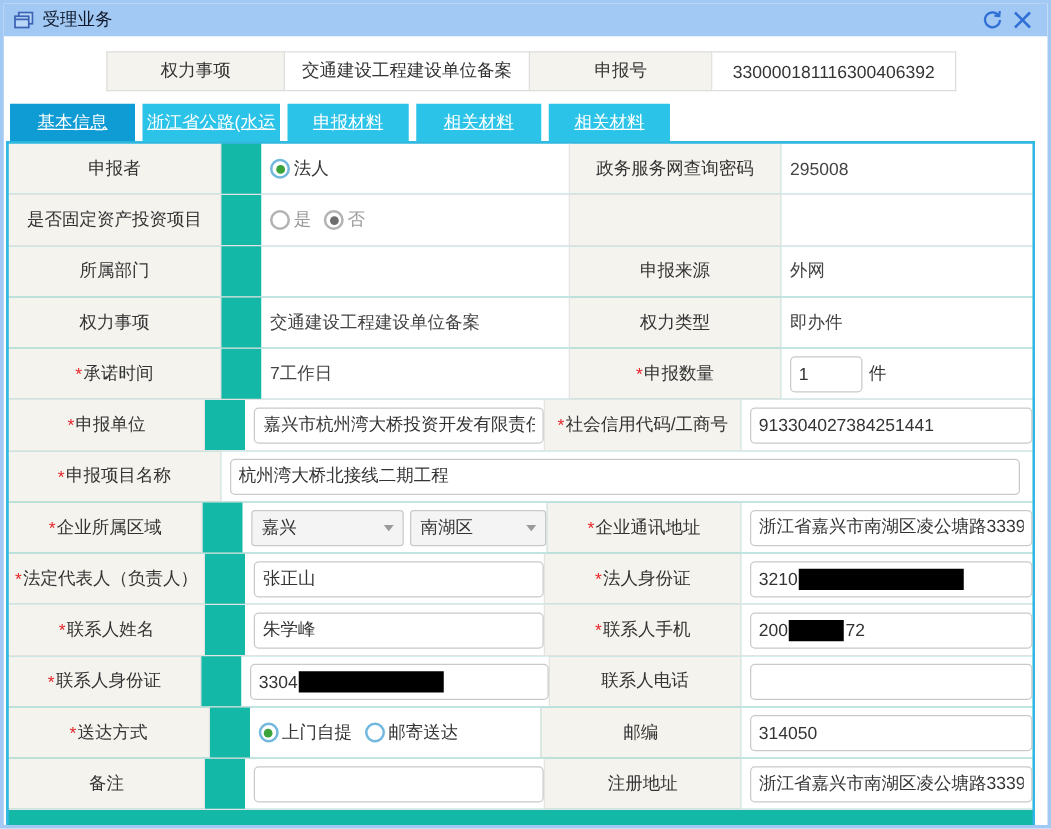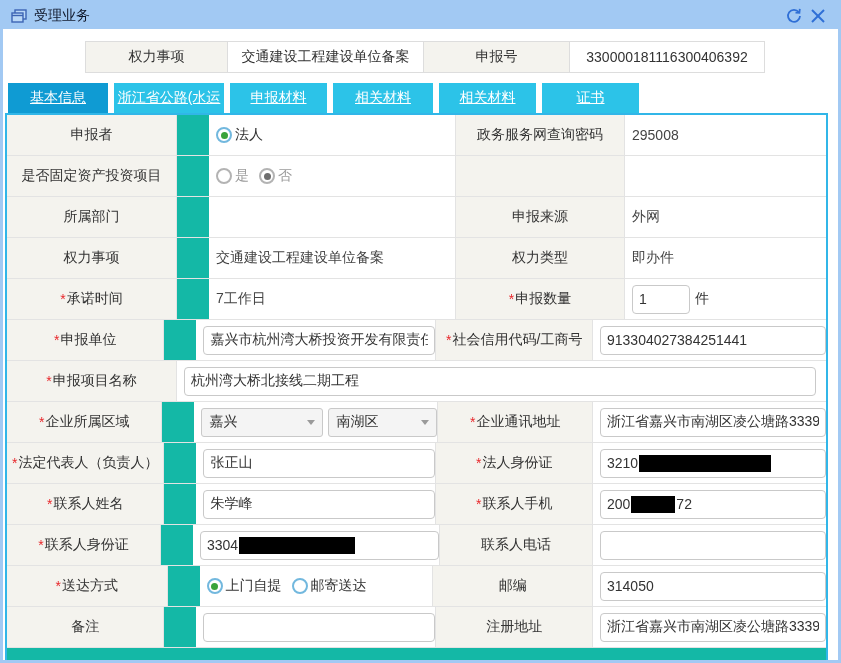--- a/index.html
+++ b/index.html
@@ -85,21 +85,20 @@
     <div class="hcell lab" style="width:146px">申报号</div>
     <div class="hcell val" style="width:195px">330000181116300406392</div>
   </div>
 
   <div class="tabs">
     <div class="tab active" style="width:100px">基本信息</div>
     <div class="tab" style="width:110px">浙江省公路(水运</div>
     <div class="tab" style="width:97px">申报材料</div>
     <div class="tab" style="width:100px">相关材料</div>
     <div class="tab" style="width:97px">相关材料</div>
-    <div class="tab" style="width:97px">证书</div>
   </div>
 
   <div class="panel">
 
     <div class="trow">
       <div class="cell cl c1">申报者</div>
       <div class="cell cv c2">
         <span class="radio">
             <span class="dot"></span>
           </span>

